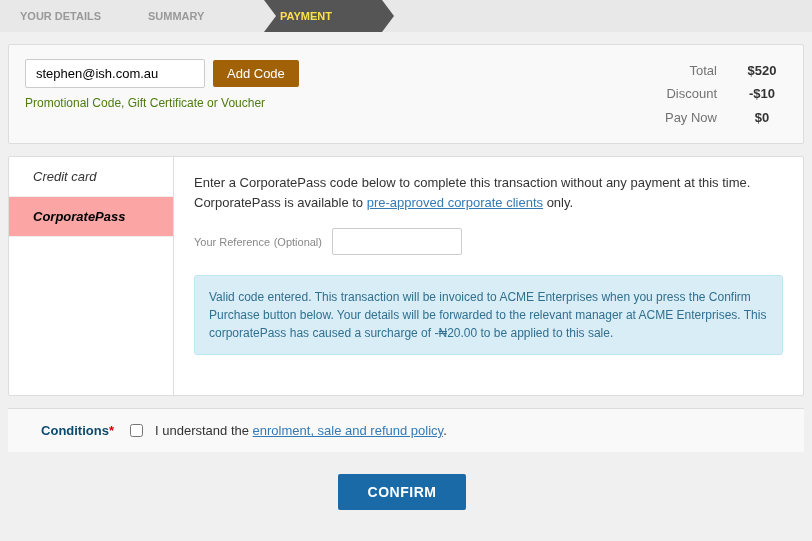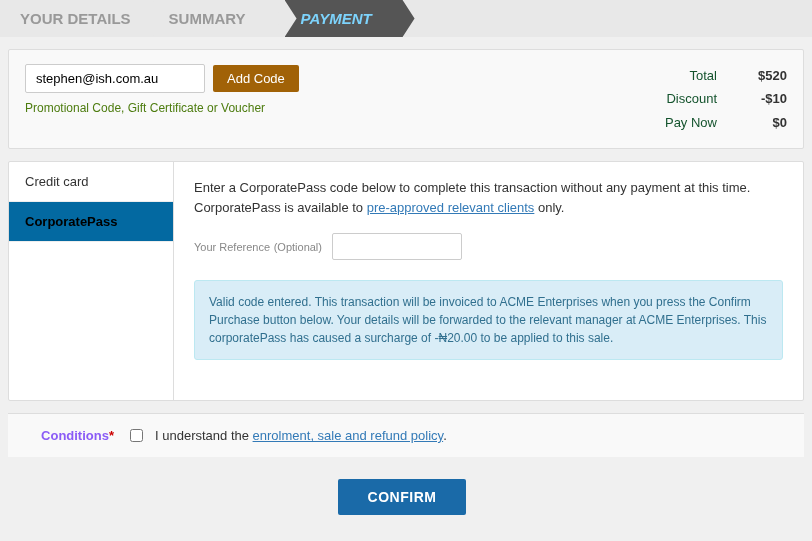--- a/index.html
+++ b/index.html
@@ -23,38 +23,37 @@
       background: #e8e8e8;
       padding: 0;
       margin-bottom: 12px;
     }
 
     .step {
       display: flex;
       align-items: center;
       padding: 10px 20px 10px 16px;
       position: relative;
-      font-size: 15px;
+      font-size: 11px;
       font-weight: bold;
       color: #999;
       background: #e8e8e8;
       clip-path: polygon(0 0, calc(100% - 12px) 0, 100% 50%, calc(100% - 12px) 100%, 0 100%, 12px 50%);
       margin-right: 2px;
       min-width: 130px;
     }
 
     .step:first-child {
       clip-path: polygon(0 0, calc(100% - 12px) 0, 100% 50%, calc(100% - 12px) 100%, 0 100%);
       padding-left: 20px;
     }
 
     .step.active {
       background: #555;
-      color: #7dd3fc;
-      font-style: italic;
+      color: #fde047;
     }
 
     
     .promo-section {
       background: #f9f9f9;
       border: 1px solid #ddd;
       padding: 14px 16px;
       margin: 8px 8px 12px 8px;
       border-radius: 2px;
       display: flex;
@@ -104,49 +103,50 @@
       font-size: 13px;
       line-height: 1.8;
     }
 
     .price-row {
       display: flex;
       justify-content: flex-end;
       gap: 20px;
     }
 
-    .price-label { color: #14532d; }
-    .price-value { font-weight: bold; min-width: 50px; text-align: right; }
+    .price-label { color: #737373; }
+    .price-value { font-weight: bold; min-width: 50px; text-align: center; }
 
     
     .payment-section {
       background: #fff;
       border: 1px solid #ddd;
       margin: 0 8px 12px 8px;
       border-radius: 2px;
       display: flex;
       min-height: 240px;
     }
 
     .payment-sidebar {
       width: 165px;
       border-right: 1px solid #ddd;
       flex-shrink: 0;
     }
 
     .payment-tab {
-      padding: 12px 16px;
+      padding: 12px 24px;
       cursor: pointer;
       font-size: 13px;
       color: #333;
       border-bottom: 1px solid #eee;
+      font-style: italic;
     }
 
     .payment-tab.active {
-      background: #0369a1;
+      background: #fca5a5;
       font-weight: bold;
       color: #000;
     }
 
     .payment-content {
       flex: 1;
       padding: 16px 20px;
     }
 
     .payment-description {
@@ -213,21 +213,21 @@
     .conditions-label {
       font-size: 13px;
       color: #555;
       font-weight: bold;
       min-width: 90px;
       text-align: right;
       margin-right: 8px;
     }
 
     .conditions-label span {
-      color: #8b5cf6;
+      color: #0c4a6e;
     }
 
     .conditions-checkbox {
       margin-right: 4px;
     }
 
     .conditions-text {
       font-size: 13px;
       color: #333;
     }
@@ -307,21 +307,21 @@
       <div class="payment-tab">
         <span>Credit card</span>
       </div>
       <div class="payment-tab active">
         <span>CorporatePass</span>
       </div>
     </div>
 
     <div class="payment-content">
       <p class="payment-description">
-        Enter a CorporatePass code below to complete this transaction without any payment at this time. CorporatePass is available to <a href="#">pre-approved relevant clients</a> only.
+        Enter a CorporatePass code below to complete this transaction without any payment at this time. CorporatePass is available to <a href="#">pre-approved corporate clients</a> only.
       </p>
 
       <div class="reference-row">
         <label class="reference-label">
           <span>Your Reference</span>
           <span>(Optional)</span>
         </label>
         <input class="reference-input" type="text" value="" style="">
       </div>
 

